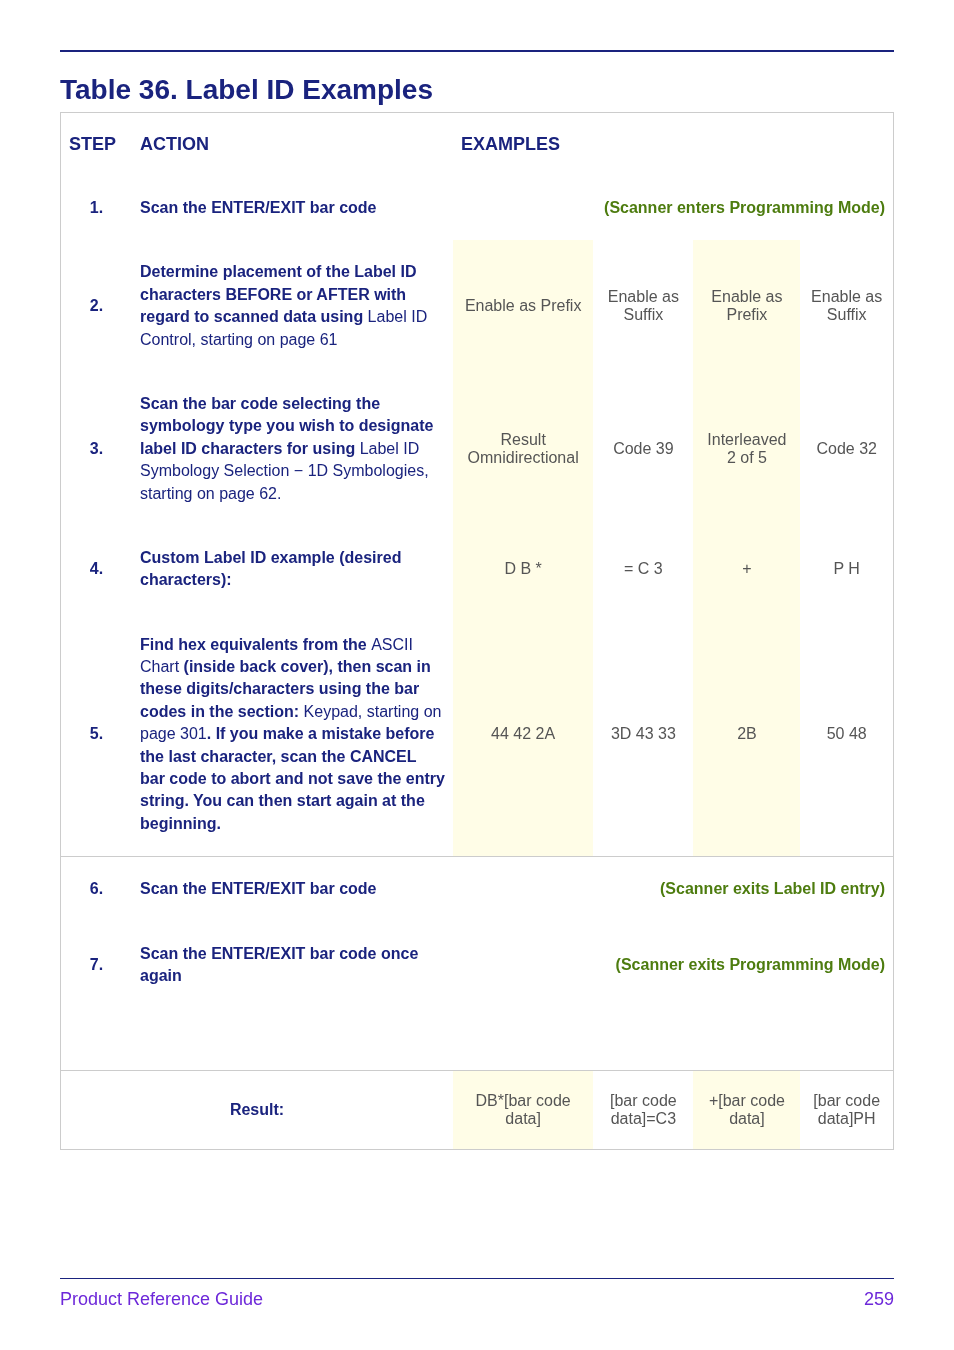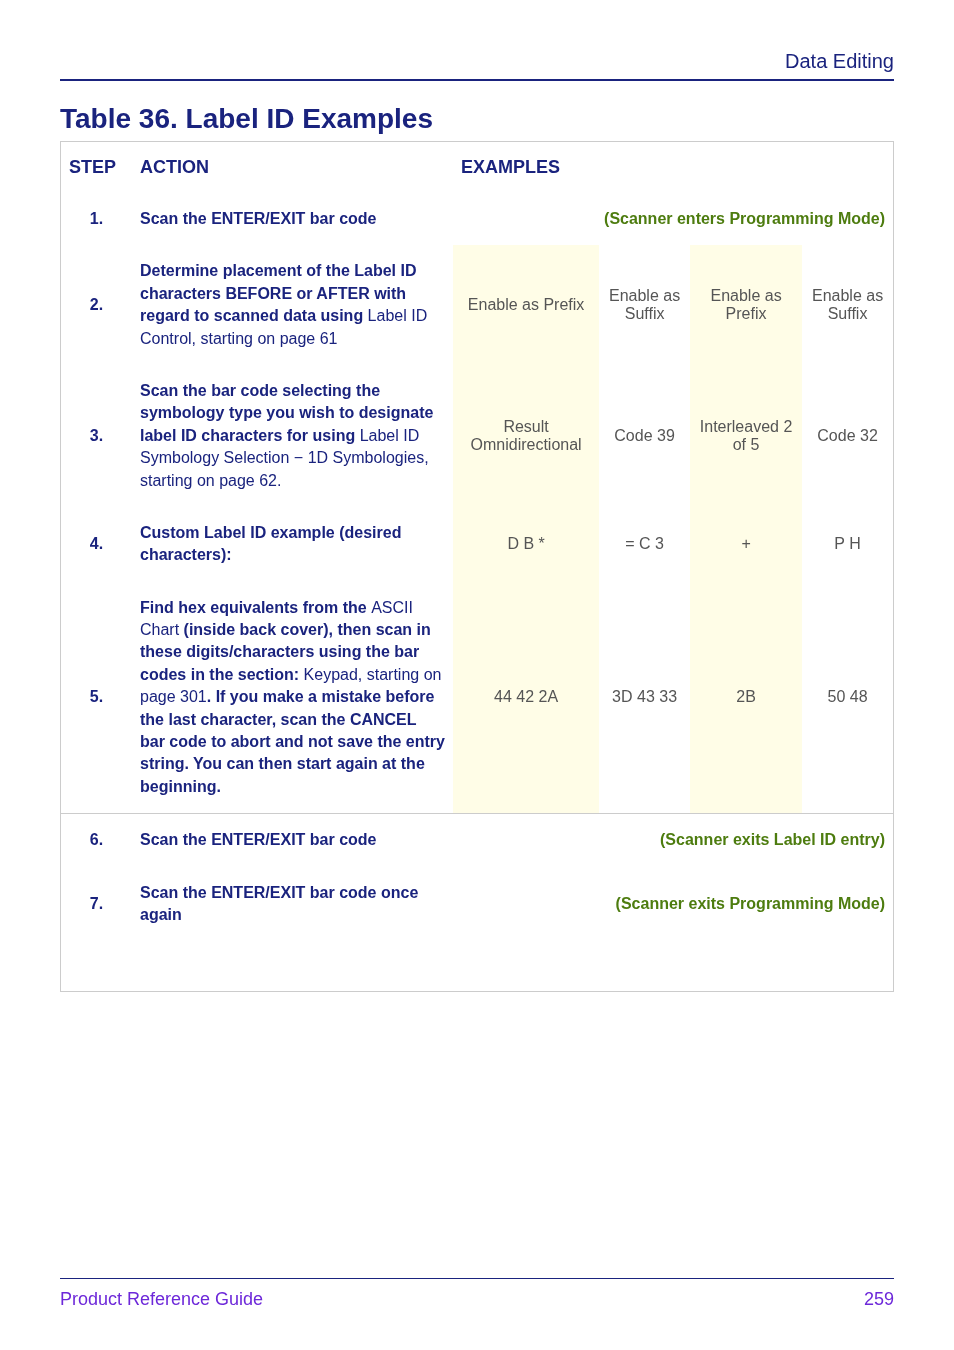--- a/index.html
+++ b/index.html
@@ -34,21 +34,21 @@
     font-size: 28px;
     font-weight: 600;
     margin: 6px 0 6px 0;
   }
   table.main {
     width: 100%;
     border-collapse: collapse;
     border: 1px solid #ccc;
   }
   table.main th, table.main td {
-    padding: 15px 8px;
+    padding: 21px 8px;
     vertical-align: middle;
   }
   table.main thead th {
     text-align: left;
     color: #1a237e;
     font-size: 18px;
     font-weight: 700;
     border-bottom: none;
   }
   td.step-num {
@@ -103,21 +103,20 @@
     display: flex;
     justify-content: space-between;
     color: #6d28d9;
     font-size: 18px;
   }
 </style>
 </head>
 <body>
 
 <div class="page">
-  <div class="header-right">Data Editing</div>
   <div class="top-divider"></div>
 
   <div class="table-title">Table 36. Label ID Examples</div>
 
   <table class="main">
     <thead>
       <tr>
         <th>STEP</th>
         <th>ACTION</th>
         <th colspan="4">EXAMPLES</th>
@@ -167,20 +166,27 @@
           <td colspan="4" class="merged-center">(Scanner exits Label ID entry)</td>
         </tr>
         <tr>
           <td class="step-num">7.</td>
           <td class="action">Scan the ENTER/EXIT bar code once again</td>
           <td colspan="4" class="merged-center">(Scanner exits Programming Mode)</td>
         </tr>
         <tr>
           <td colspan="6" style="height: 20px;"></td>
         </tr>
+        <tr class="result-row">
+          <td colspan="2" class="result-label">Result:</td>
+          <td class="ex-cell hl-yellow">DB*[bar code data]</td>
+          <td class="ex-cell">[bar code data]=C3</td>
+          <td class="ex-cell hl-yellow">+[bar code data]</td>
+          <td class="ex-cell">[bar code data]PH</td>
+        </tr>
       </tbody>
   </table>
 </div>
 
 <div class="footer">
   <div class="line"></div>
   <div class="row">
     <span>Product Reference Guide</span>
     <span>259</span>
   </div>

